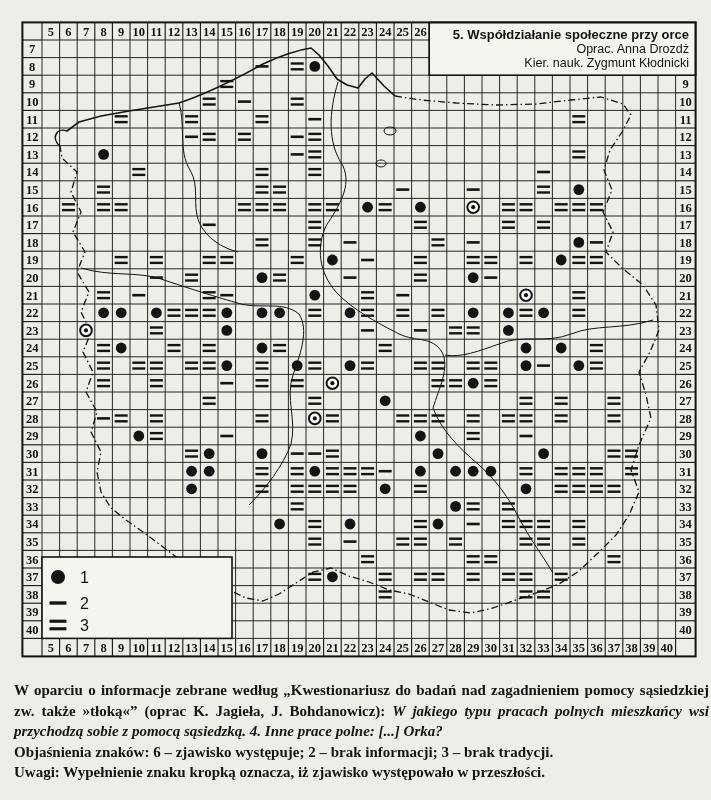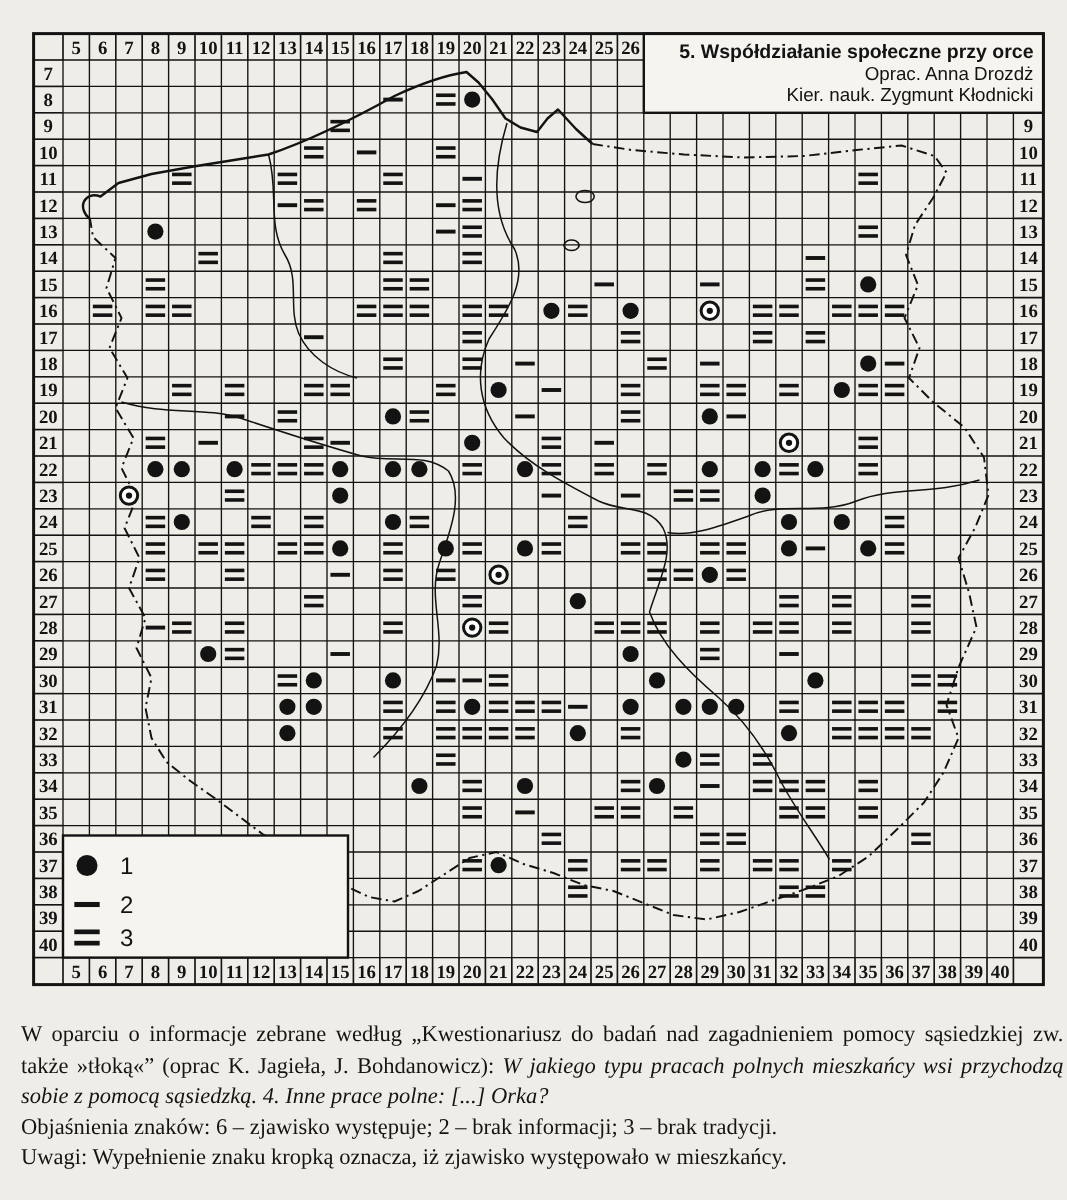--- a/index.html
+++ b/index.html
@@ -10,20 +10,21 @@
     color:#141414;
     overflow:hidden;
   }
   #map-wrap{width:711px;height:666px;position:relative;}
   svg{display:block;}
   #caption{
     margin:14px 2px 0 14px;
     font-size:15px;
     line-height:1.37;
     text-align:justify;
+    font-weight:bold;
   }
   #caption p{margin:0;}
   #caption .it{font-style:italic;}
 </style>
 </head>
 <body>
 
 <div id="map-wrap">
   <svg id="map-svg" width="711" height="666" viewBox="0 0 711 666">
       <rect x="0" y="0" width="711" height="666" fill="#efede7"></rect>
@@ -822,14 +823,14 @@
         <text x="685.6" y="598.7">38</text>
         <text x="685.6" y="616.3">39</text>
         <text x="685.6" y="633.9">40</text>
       </g>
     </svg>
 </div>
 
 <div id="caption">
   <p><span>W oparciu o informacje zebrane według „Kwestionariusz do badań nad zagadnieniem pomocy sąsiedzkiej zw. także »tłoką«” (oprac K. Jagieła, J. Bohdanowicz): </span><span class="it">W jakiego typu pracach polnych mieszkańcy wsi przychodzą sobie z pomocą sąsiedzką. 4. Inne prace polne: [...] Orka?</span></p>
   <p>Objaśnienia znaków: 6 – zjawisko występuje; 2 – brak informacji; 3 – brak tradycji.</p>
-  <p>Uwagi: Wypełnienie znaku kropką oznacza, iż zjawisko występowało w mieszkańcy.</p>
+  <p>Uwagi: Wypełnienie znaku kropką oznacza, iż zjawisko występowało w przeszłości.</p>
 </div>
 
 </body></html>

